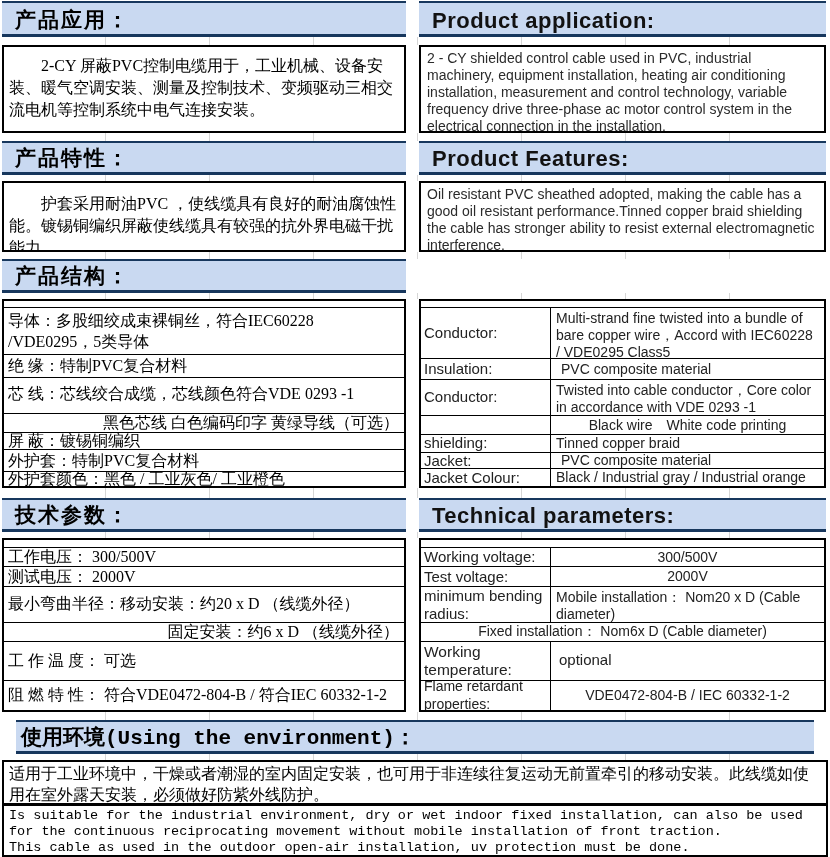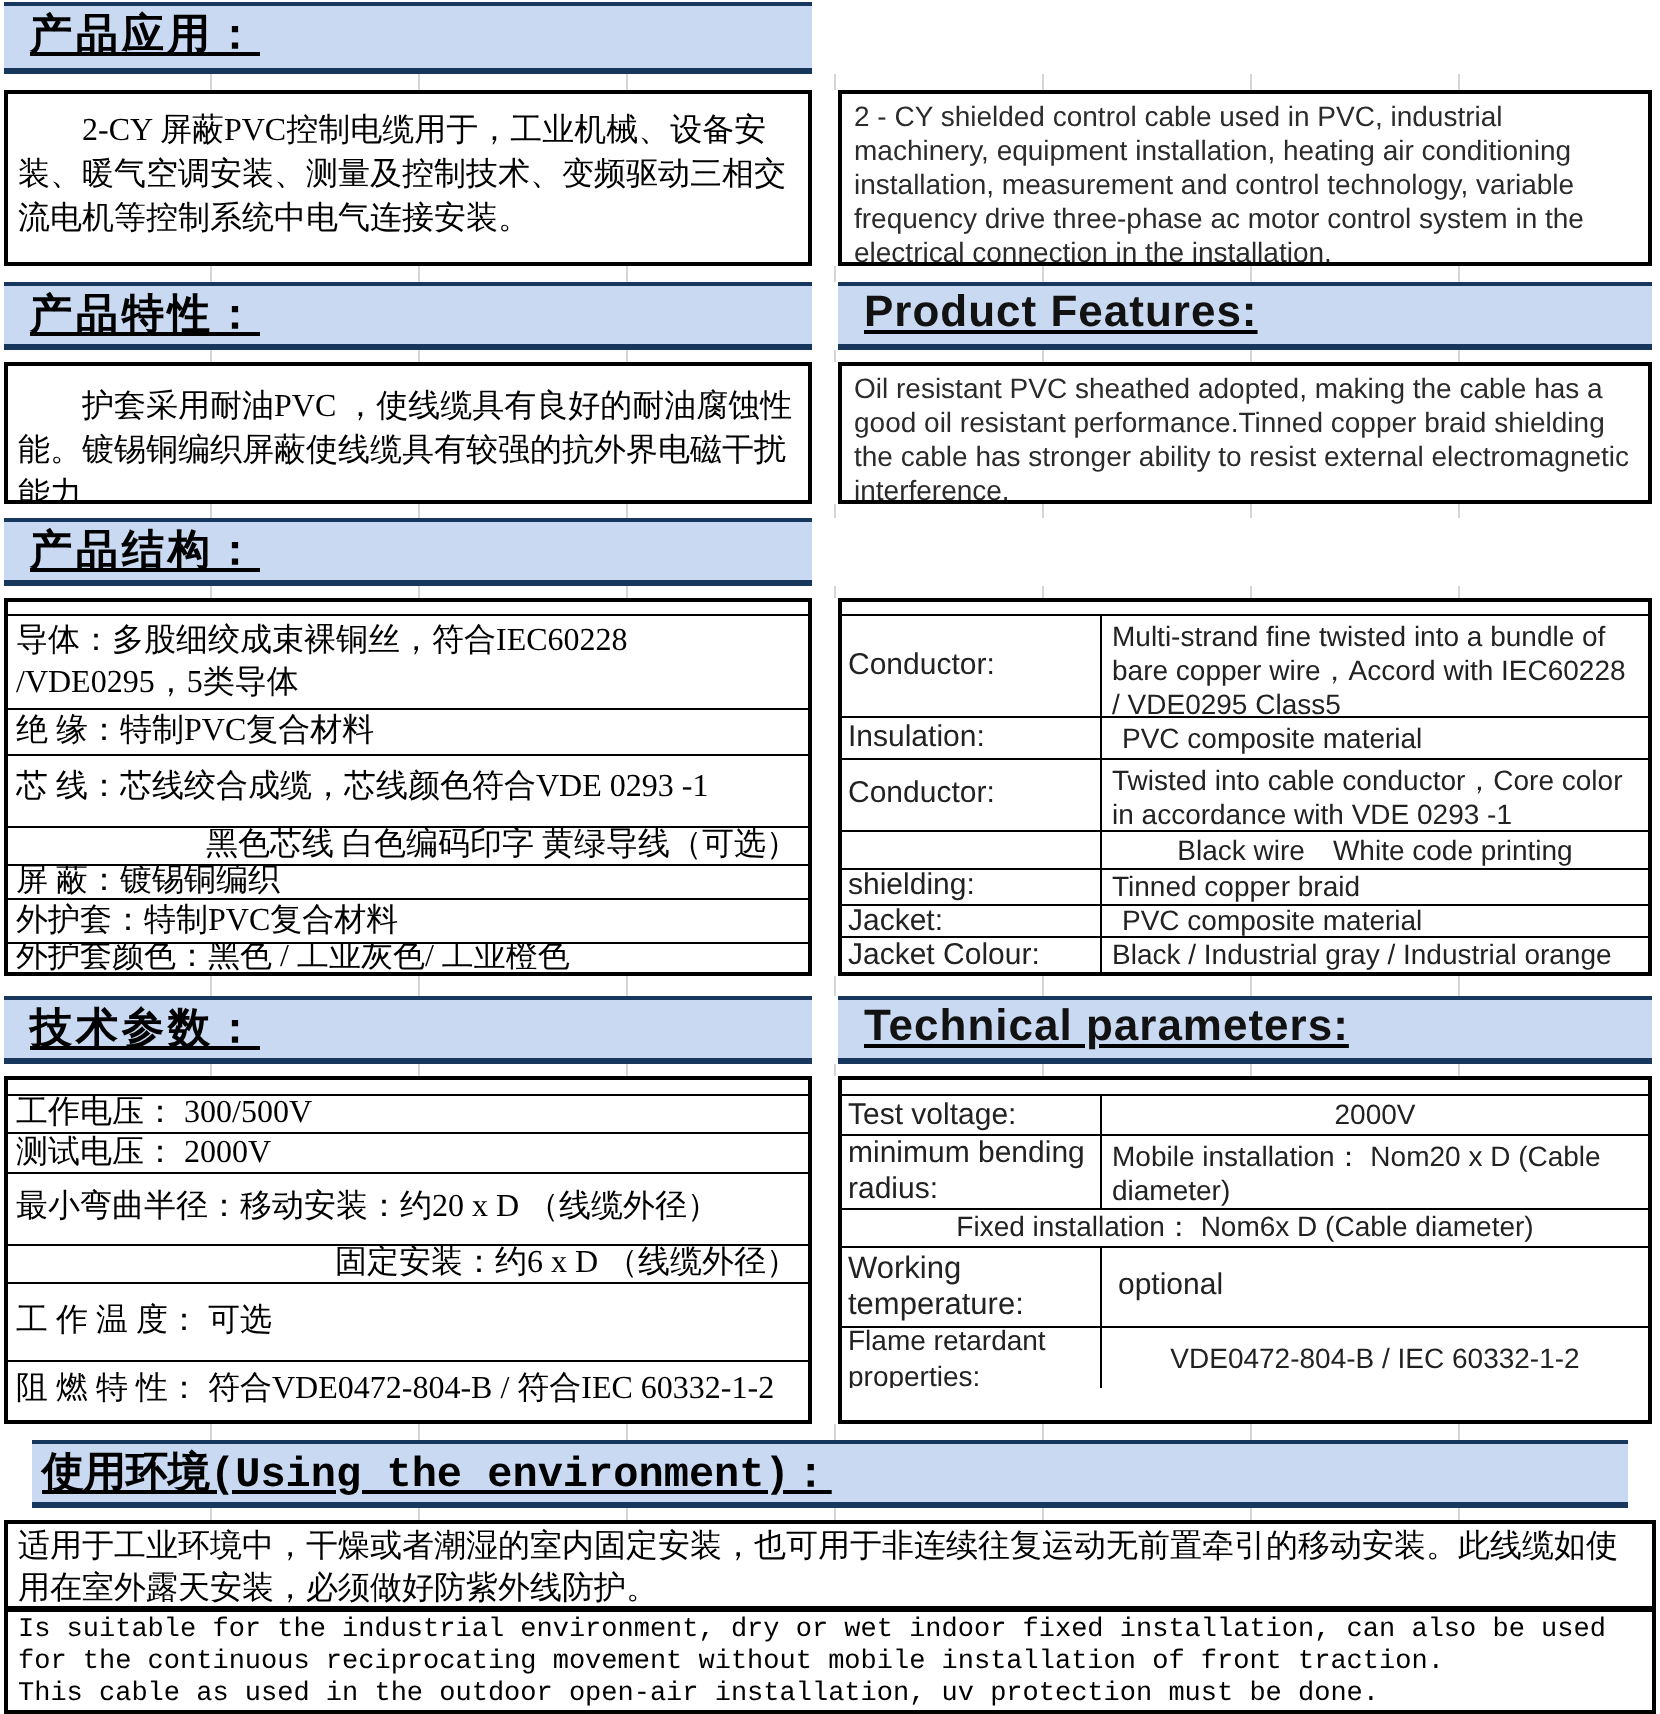--- a/index.html
+++ b/index.html
@@ -12,21 +12,21 @@
   .row { display:flex; margin:0 2px; }
   .cl { width:404px; flex:none; }
   .cg { width:13px; flex:none; }
   .cr { width:407px; flex:none; }
 
   
   .band {
     background:#C9D9F1;
     border-top:2px solid #17375D;
     border-bottom:3px solid #17375D;
-    height:34px; display:flex; align-items:flex-start; overflow:hidden;text-decoration:underline;
+    height:34px; display:flex; align-items:flex-end; overflow:hidden;
   }
   .band1 { height:36px; }
   .band .tz {
     font-family:"Liberation Serif", serif;
     font-weight:bold; font-size:21px; letter-spacing:2px; padding-left:13px;
     white-space:nowrap;
   }
   .band .te {
     font-family:"Liberation Sans", sans-serif;
     font-weight:bold; font-size:22px; letter-spacing:0.5px; padding-left:13px;
@@ -96,20 +96,23 @@
 </head>
 <body>
 
 <div class="page">
 
   <div class="row">
     <div class="cl band band1">
       <span class="tz">产品应用：</span>
     </div>
     <div class="cg"></div>
+    <div class="cr band band1">
+      <span class="te">Product application:</span>
+    </div>
   </div>
   <div class="vgap g8"></div>
   <div class="row">
     <div class="cl box" style="height:88px">
       <p class="zh-body">2-CY 屏蔽PVC控制电缆用于，工业机械、设备安装、暖气空调安装、测量及控制技术、变频驱动三相交流电机等控制系统中电气连接安装。</p>
     </div>
     <div class="cg"></div>
     <div class="cr box" style="height:88px">
       <p class="en-body">2 - CY shielded control cable used in PVC, industrial machinery, equipment installation, heating air conditioning installation, measurement and control technology, variable frequency drive three-phase ac motor control system in the electrical connection in the installation.</p>
     </div>
@@ -233,20 +236,24 @@
         <div class="zcell">工 作 温 度： 可选</div>
       </div>
       <div class="tr" style="height:31px">
         <div class="zcell">阻 燃 特 性： 符合VDE0472-804-B / 符合IEC 60332-1-2</div>
       </div>
     </div>
     <div class="cg"></div>
     <div class="cr box tbl" style="height:174px">
       <div class="tr" style="height:7px"></div>
       <div class="tr" style="height:20px">
+        <div class="lbl">Working voltage:</div>
+        <div class="val center">300/500V</div>
+      </div>
+      <div class="tr" style="height:20px">
         <div class="lbl">Test voltage:</div>
         <div class="val center">2000V</div>
       </div>
       <div class="tr" style="height:37px">
         <div class="lbl">minimum bending radius:</div>
         <div class="val top" style="line-height:17px">Mobile installation： Nom20 x D (Cable diameter)</div>
       </div>
       <div class="tr" style="height:19px">
         <div class="span-cell">Fixed installation： Nom6x D (Cable diameter)</div>
       </div>

